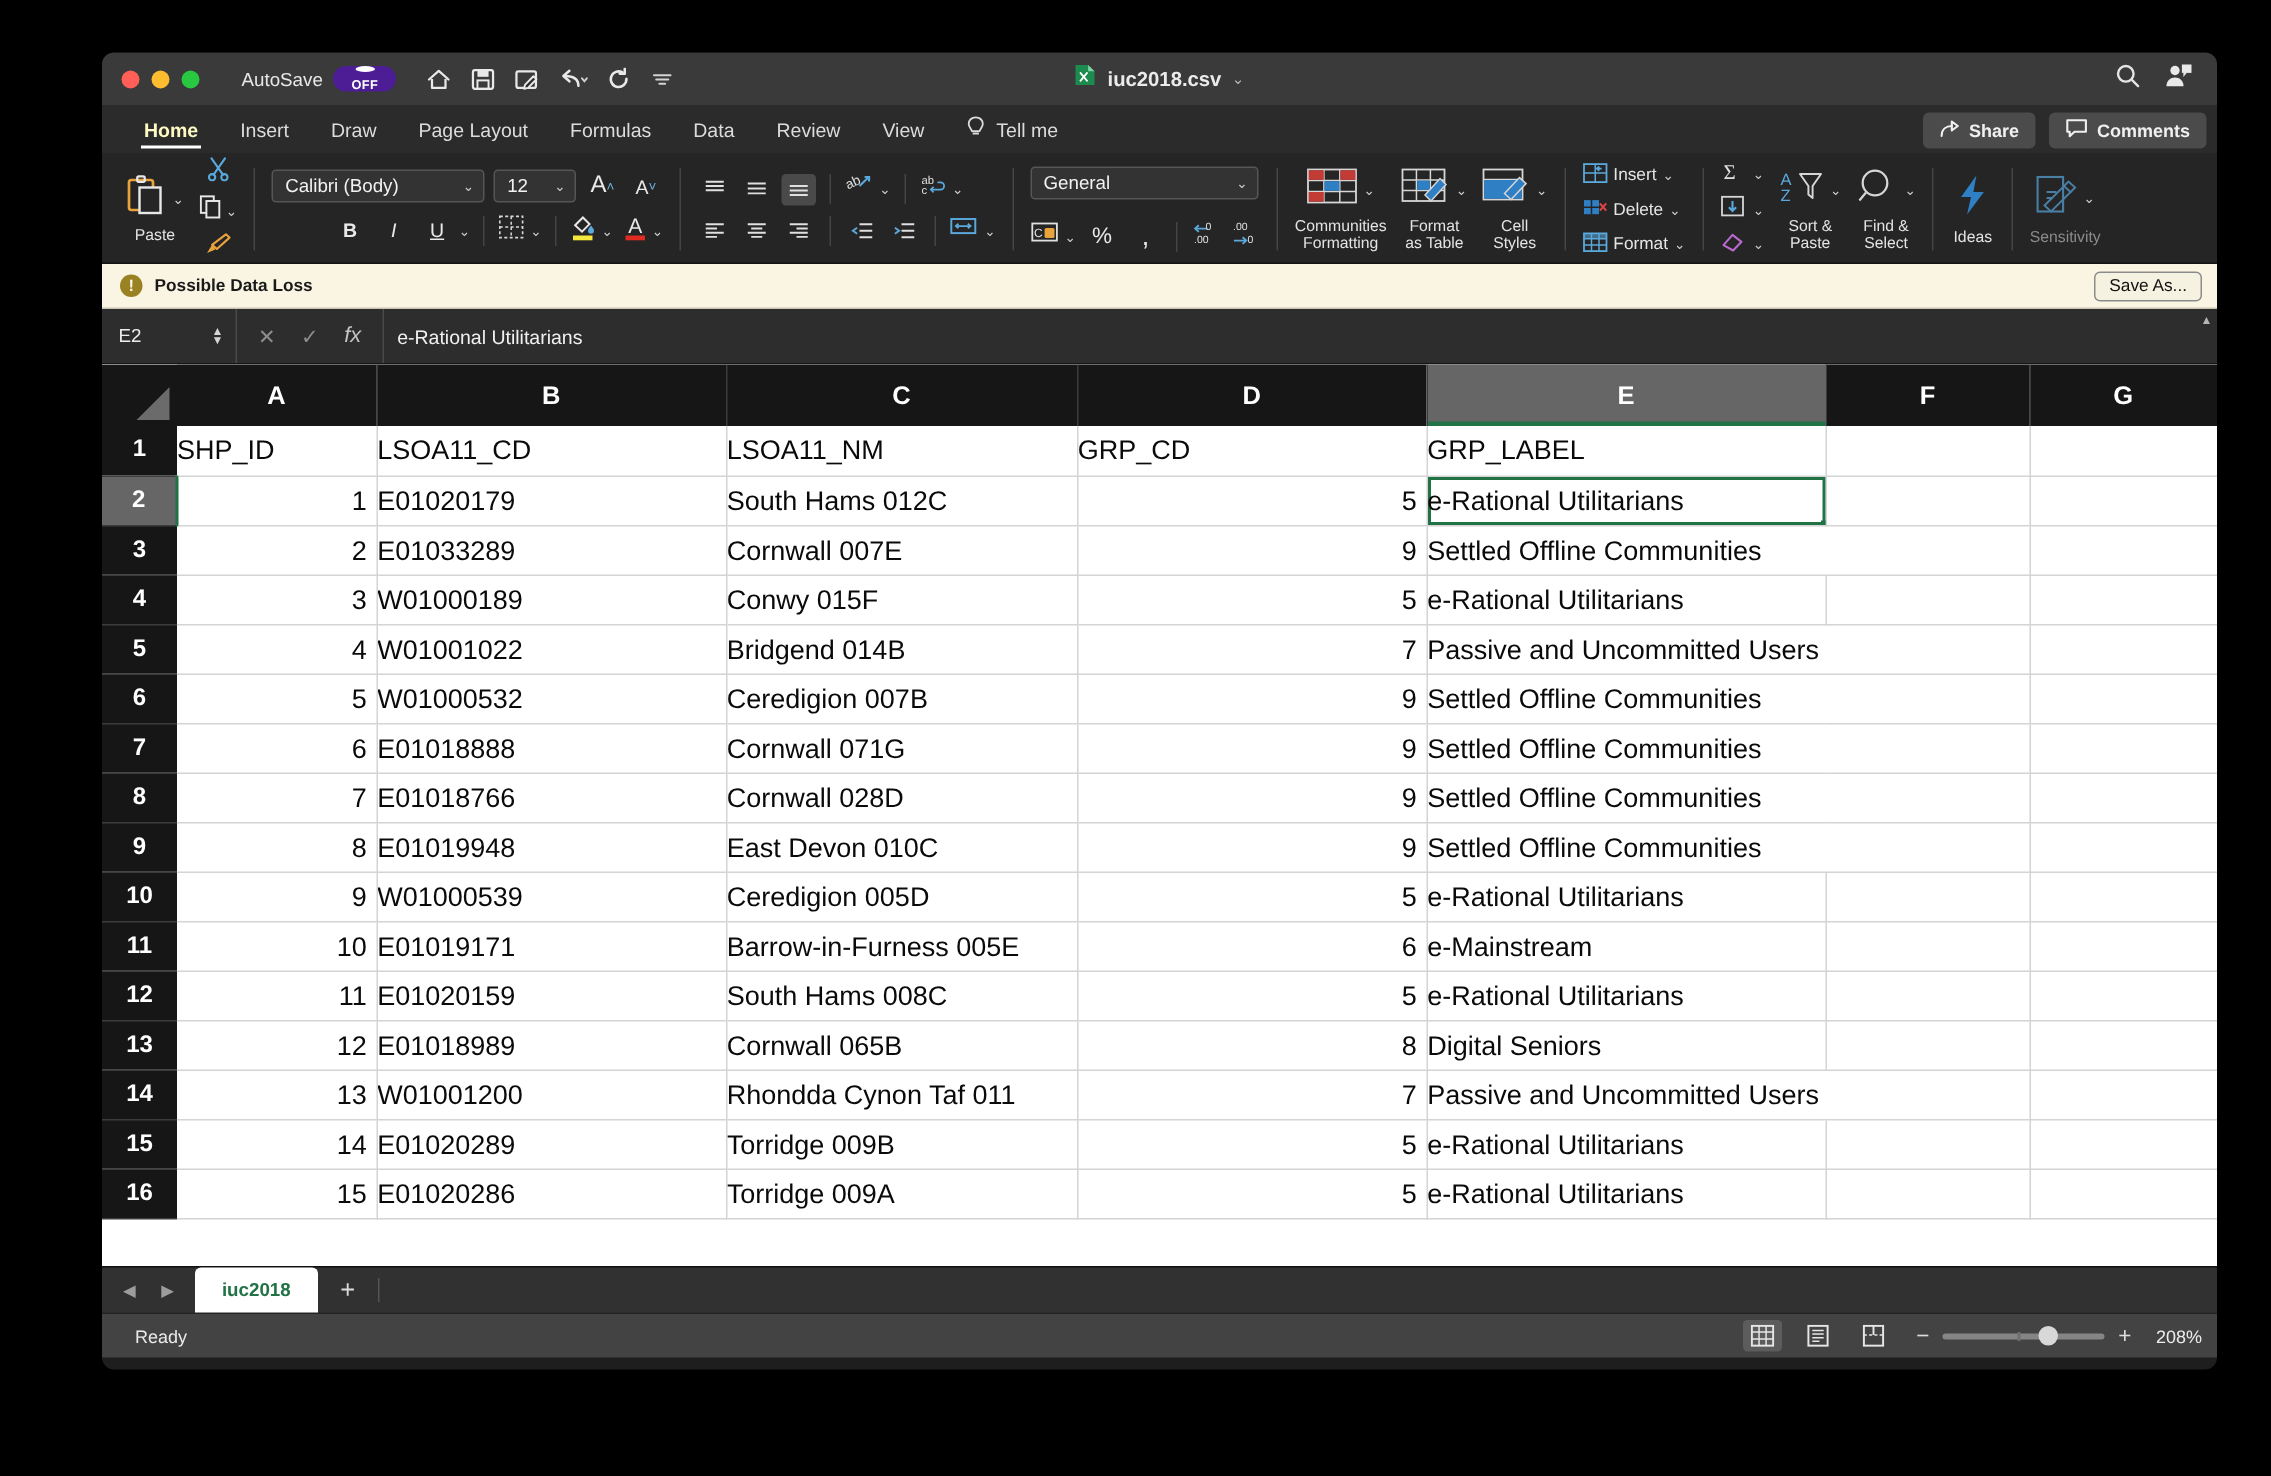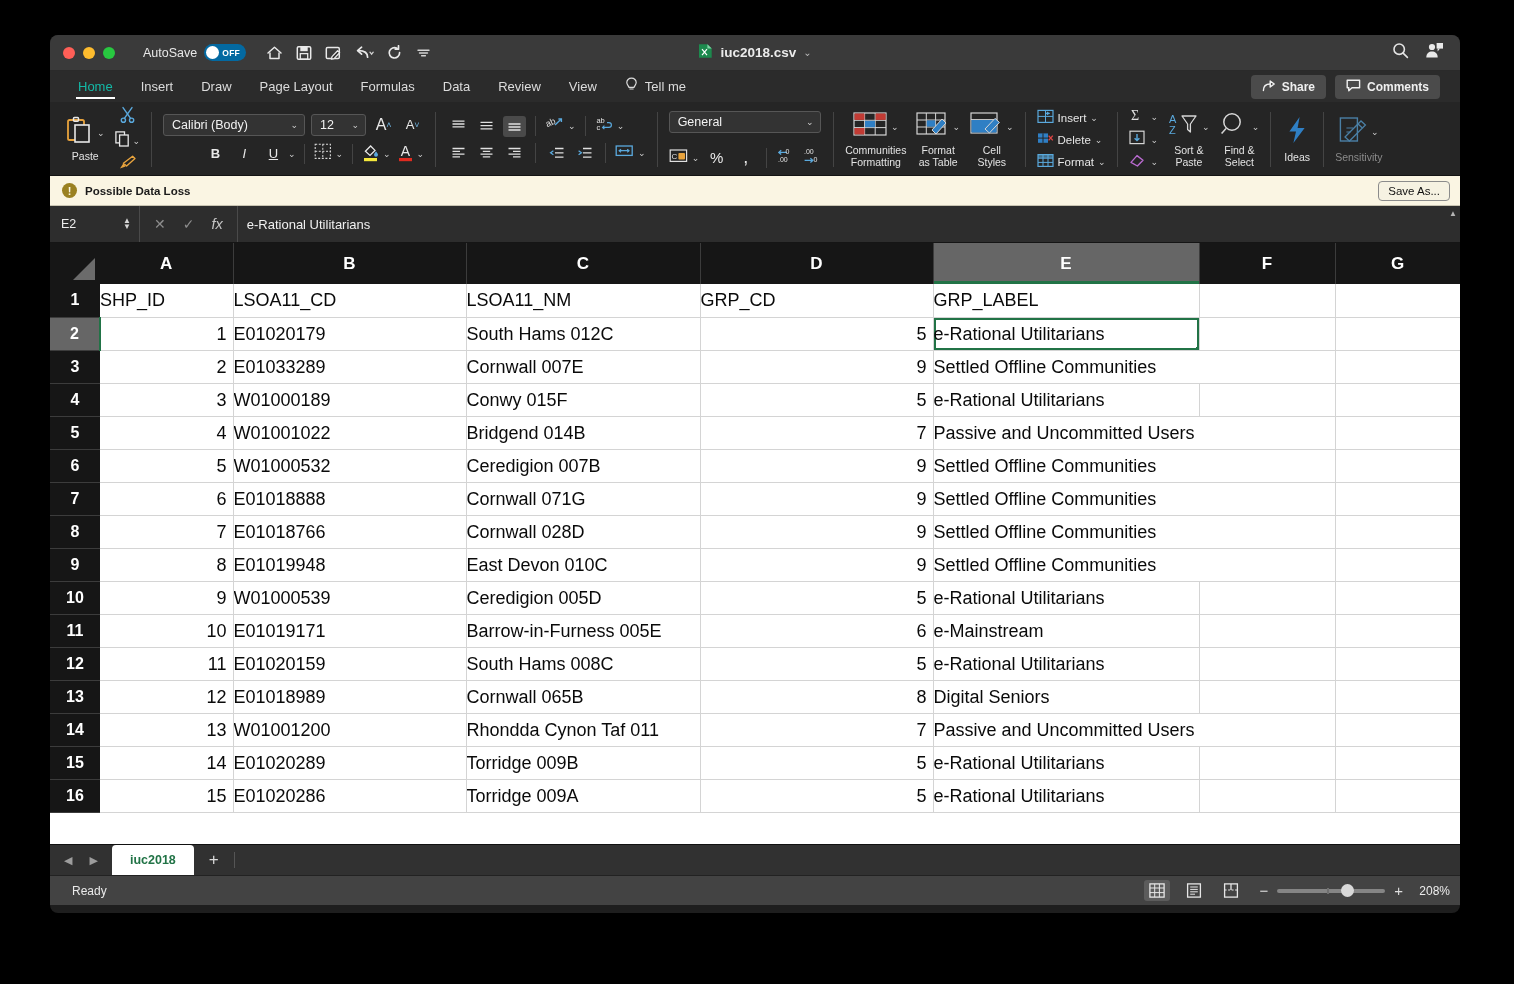--- a/index.html
+++ b/index.html
@@ -4,21 +4,21 @@
 <style>
   * { box-sizing: border-box; margin: 0; padding: 0; }
   html, body {
     width: 1514px; height: 984px;
     background: #000;
     font-family: "Liberation Sans", sans-serif;
     overflow: hidden;
   }
   .window {
     position: absolute;
-    left: 50px; top: 35px;
+    left: 68px; top: 35px;
     width: 1410px; height: 878px;
     background: #1e1e1e;
     border-radius: 8px;
     overflow: hidden;
     box-shadow: 0 10px 40px rgba(0,0,0,.8);
   }
 
   
   .titlebar {
     height: 36px; background: #3a3a3a;
@@ -28,22 +28,22 @@
   }
   .traffic { display: flex; gap: 8px; padding-left: 13px; }
   .dot { width: 12px; height: 12px; border-radius: 50%; }
   .dot.red { background: #ff5f57; }
   .dot.yellow { background: #febc2e; }
   .dot.green { background: #28c840; }
 
   .autosave { display: flex; align-items: center; gap: 7px; margin-left: 28px; }
   .autosave-label { color: #e8e8e8; font-size: 12.5px; font-weight: 500; }
   .toggle {
-    width: 42px; height: 17px; border-radius: 9px; background: #0369a1;
-    display: flex; align-items: center; padding: 0 2px; gap: 3px;
+    width: 42px; height: 17px; border-radius: 9px; background: #4c1d95;
+    display: flex; align-items: center; padding: 0 2px; gap: 3px; flex-direction: column;
   }
   .toggle .knob { width: 13px; height: 13px; border-radius: 50%; background: #fff; }
   .toggle .off { color: #fff; font-size: 8.5px; font-weight: 700; letter-spacing: .3px; }
 
   .qat { display: flex; align-items: center; gap: 13px; margin-left: 20px; }
   .qat svg { display: block; }
 
   .doctitle {
     position: absolute; left: 0; right: 0; top: 0; bottom: 0;
     display: flex; align-items: center; justify-content: center;
@@ -57,27 +57,27 @@
   
   .ribbontabs {
     height: 31px; background: #2b2b2b;
     display: flex; align-items: center; padding-left: 14px; gap: 0px;
     position: relative;
   }
   .rtab {
     color: #dcdcdc; font-size: 13px; padding: 0 14px; height: 31px;
     display: flex; align-items: center; position: relative;
   }
-  .rtab.active { color: #14b8a6; font-weight: 400; }
+  .rtab.active { color: #fef9c3; font-weight: 700; }
   .rtab.active::after {
     content: ""; position: absolute; left: 12px; right: 12px; bottom: 3px;
     height: 2px; background: #ffffff;
   }
   .tellme { display: flex; align-items: center; gap: 7px; margin-left: 14px; color: #dcdcdc; font-size: 13px; }
-  .ribbon-right { margin-left: auto; display: flex; gap: 9px; padding-right: 20px; }
+  .ribbon-right { margin-left: auto; display: flex; gap: 9px; padding-right: 7px; }
   .pill {
     display: flex; align-items: center; gap: 6px;
     background: #4b4b4b; color: #f0f0f0; font-size: 12px; font-weight: 600;
     padding: 4px 11px; border-radius: 4px;
   }
 
   
   .ribbon {
     height: 74px; background: #252525;
     display: flex; align-items: stretch; padding: 2px 0 0 8px;

